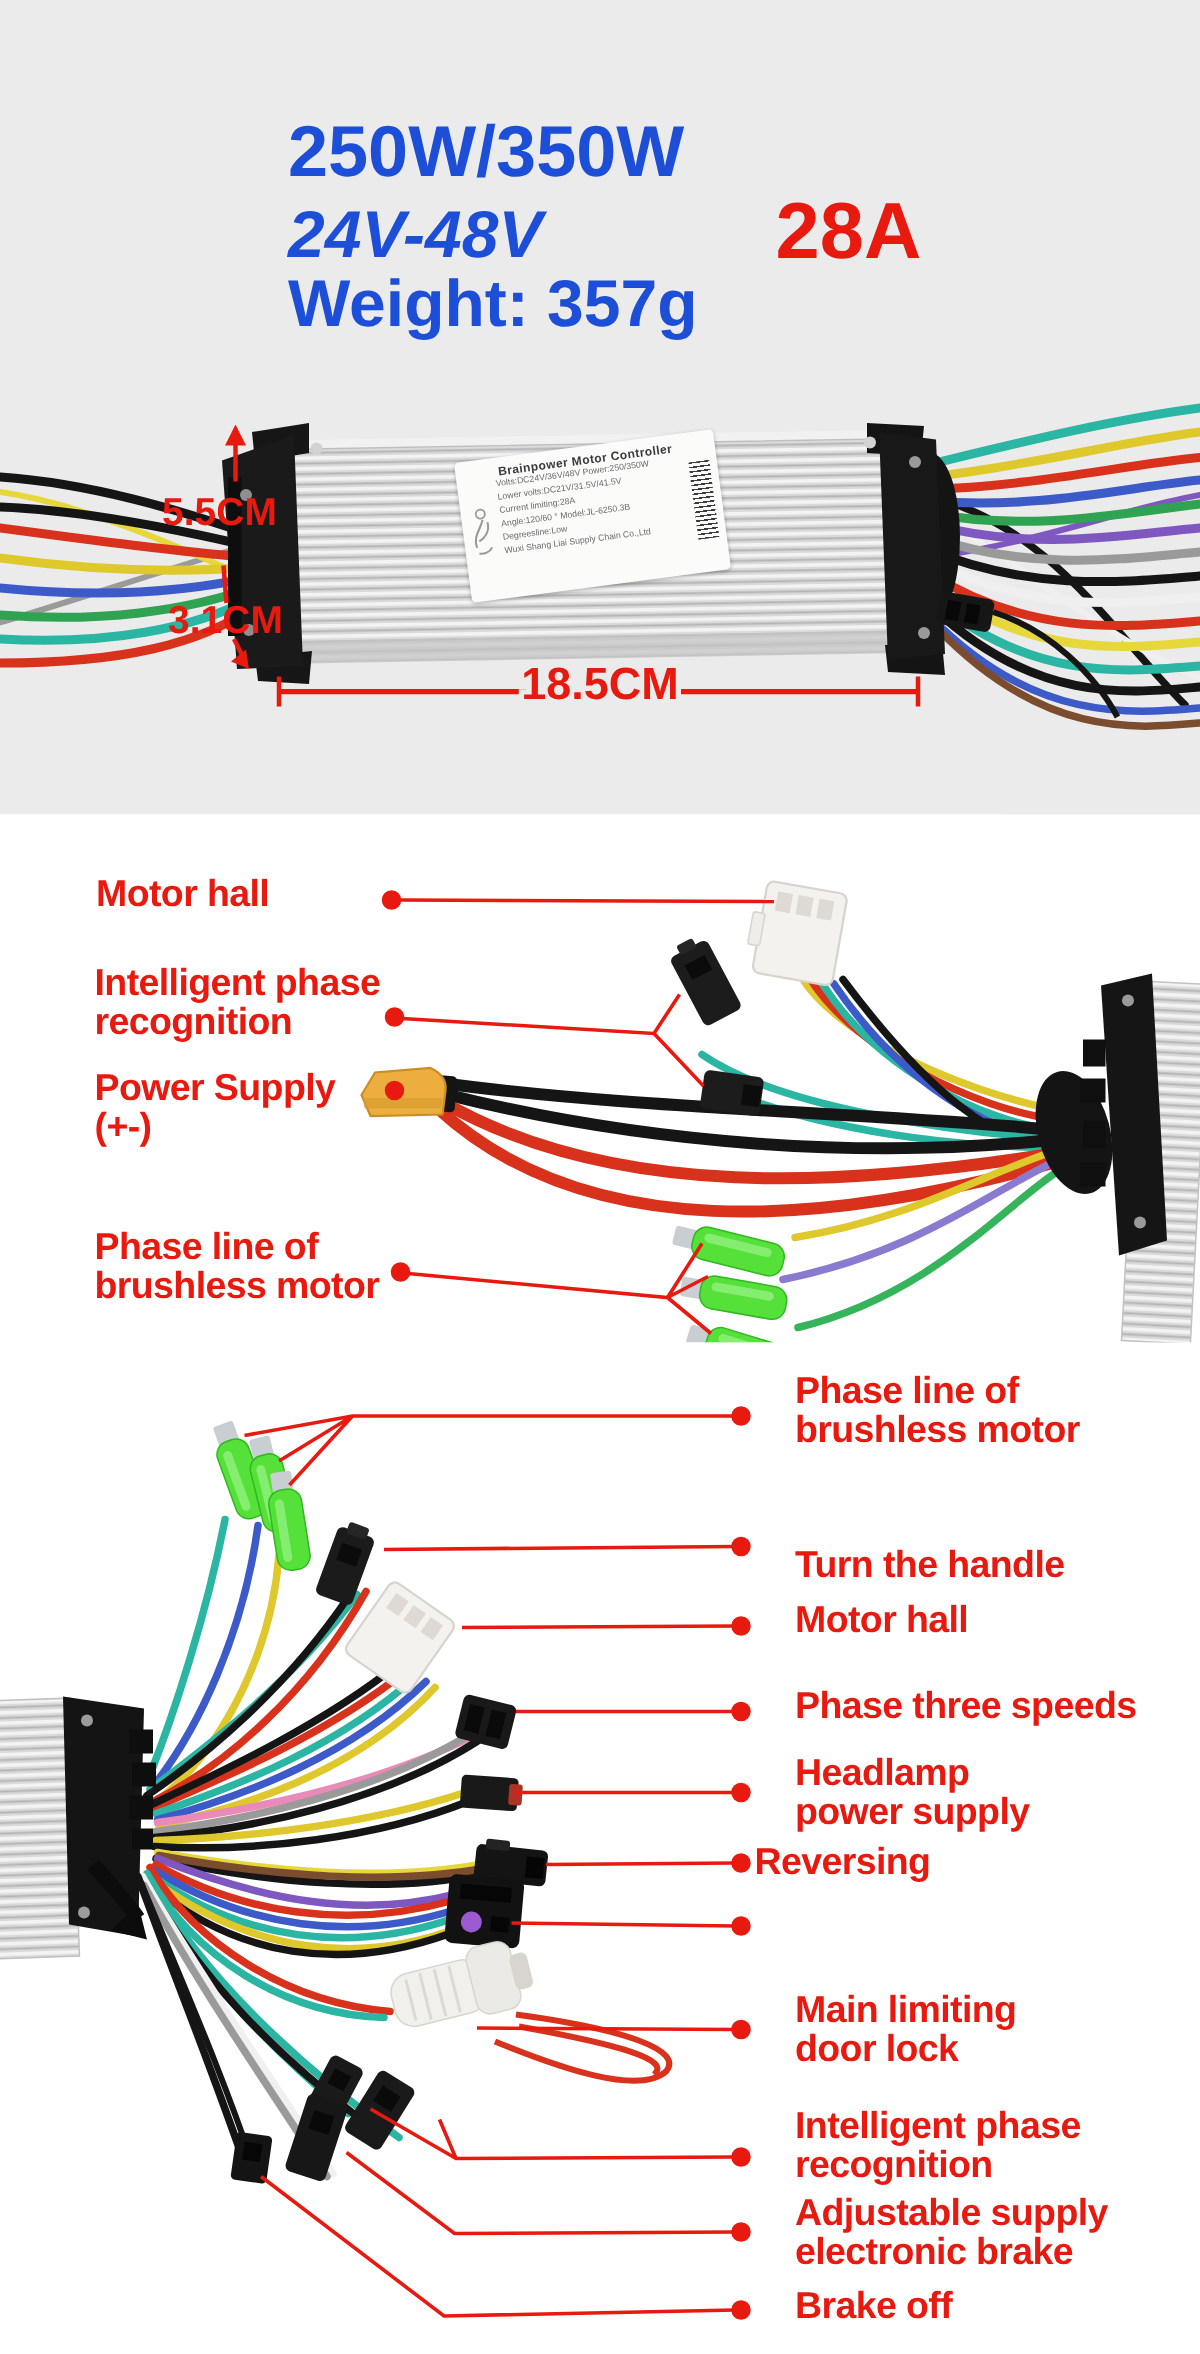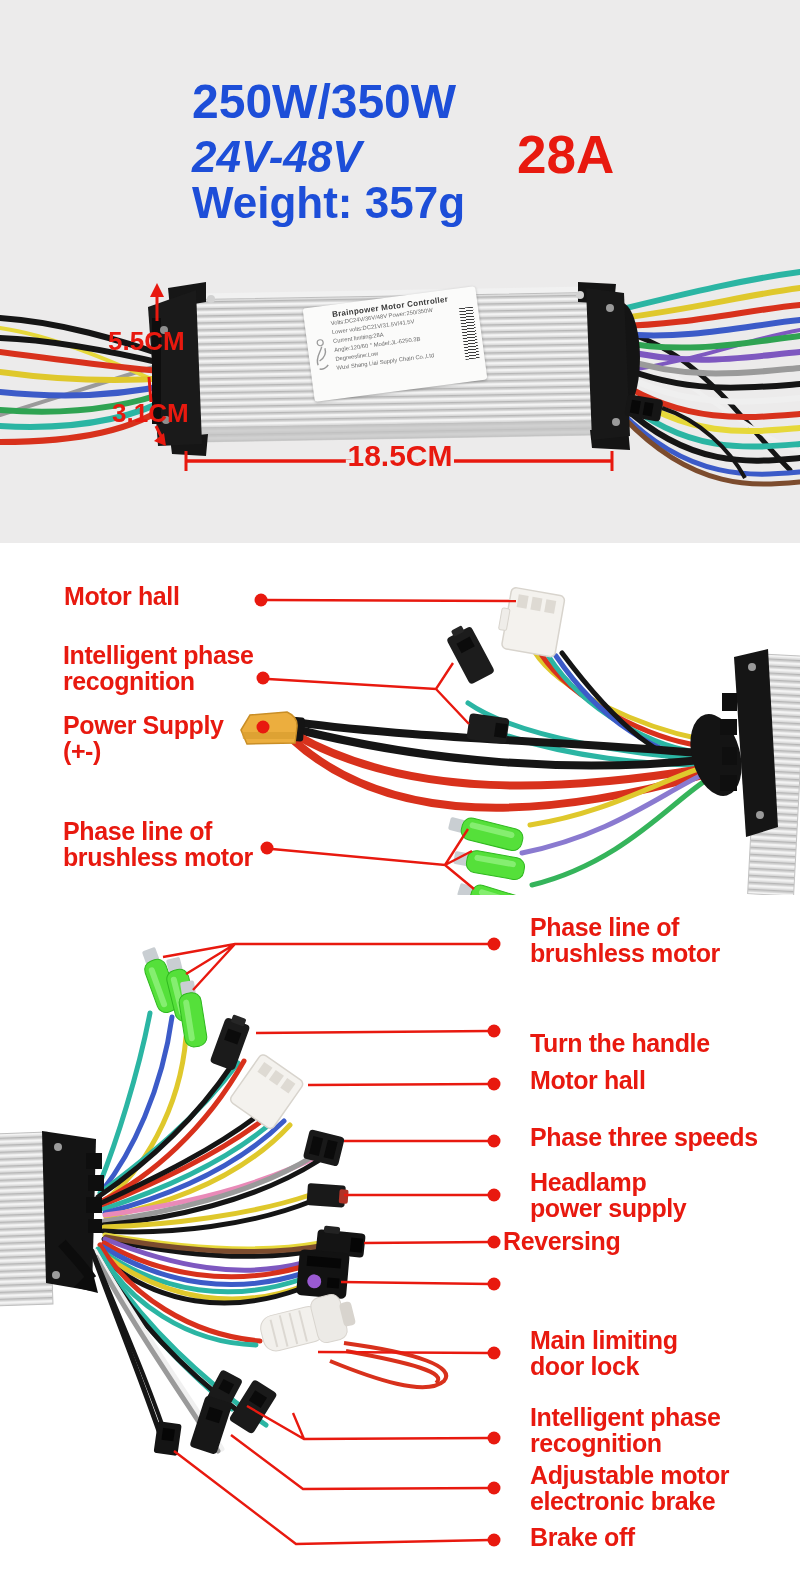--- a/index.html
+++ b/index.html
@@ -445,21 +445,21 @@
     </div>
     <div class="lbl" style="left:530px;top:432px;">
       <span>Main limiting</span>
         <span>door lock</span>
     </div>
     <div class="lbl" style="left:530px;top:509px;">
       <span>Intelligent phase</span>
         <span>recognition</span>
     </div>
     <div class="lbl" style="left:530px;top:567px;">
-      <span>Adjustable motor</span>
+      <span>Adjustable supply</span>
         <span>electronic brake</span>
     </div>
     <div class="lbl" style="left:530px;top:629px;">
       <span>Brake off</span>
     </div>
   </div>
 
 </div>
 
 </body></html>

